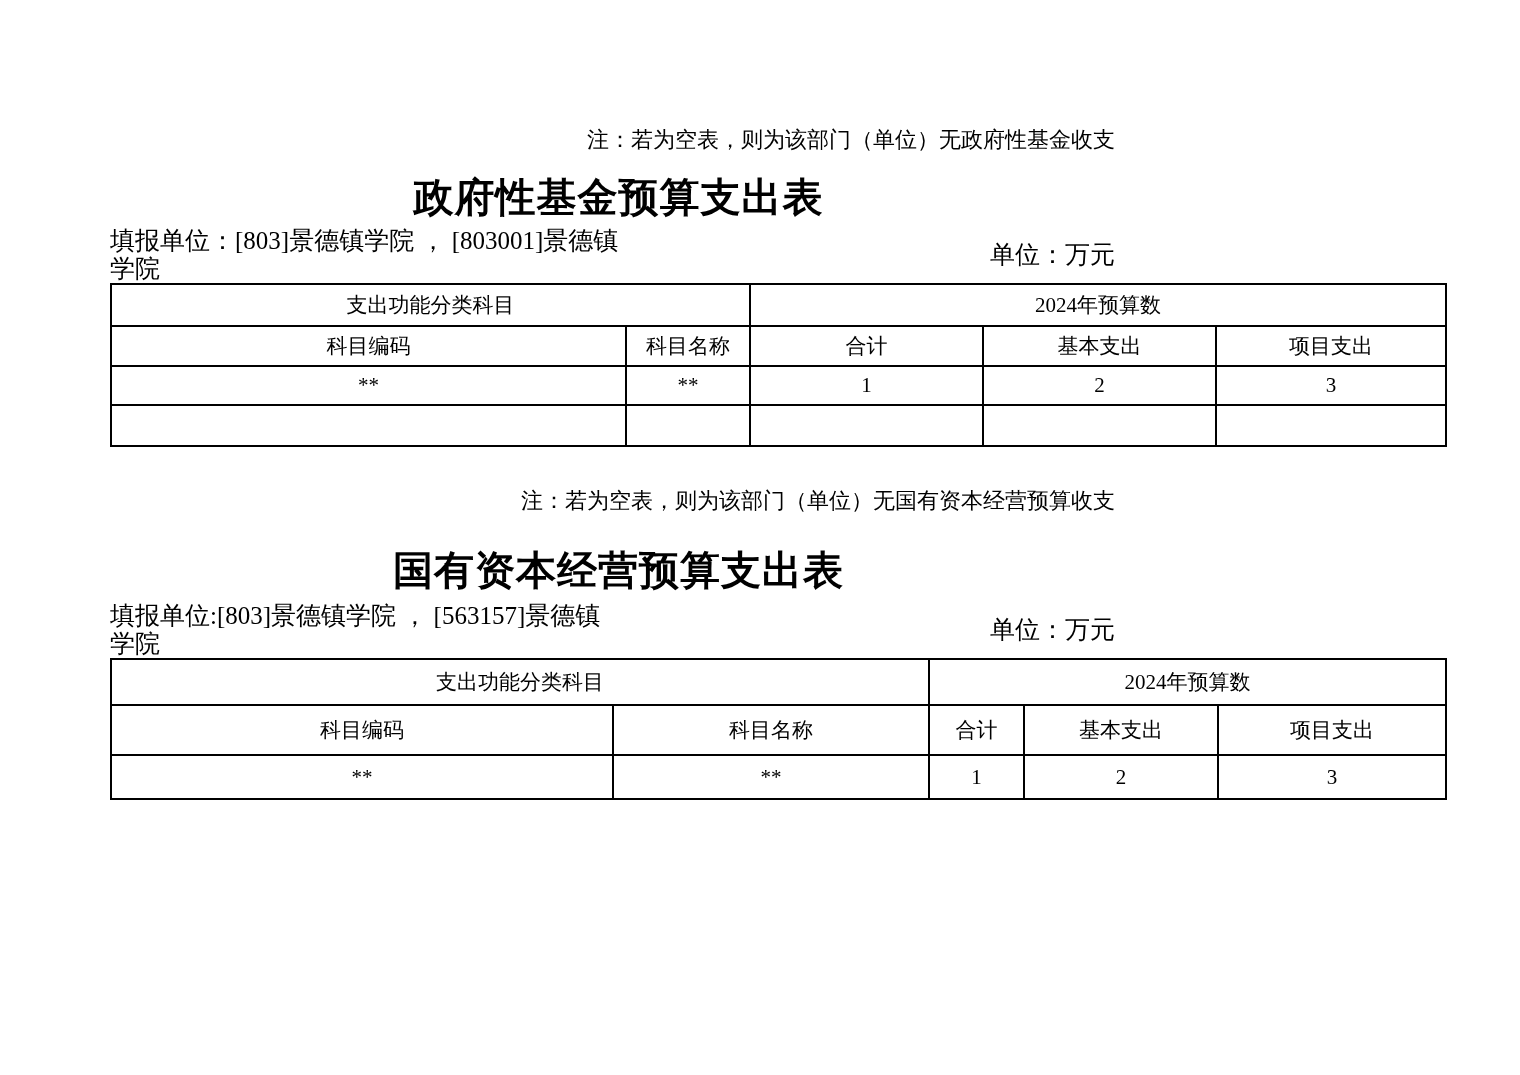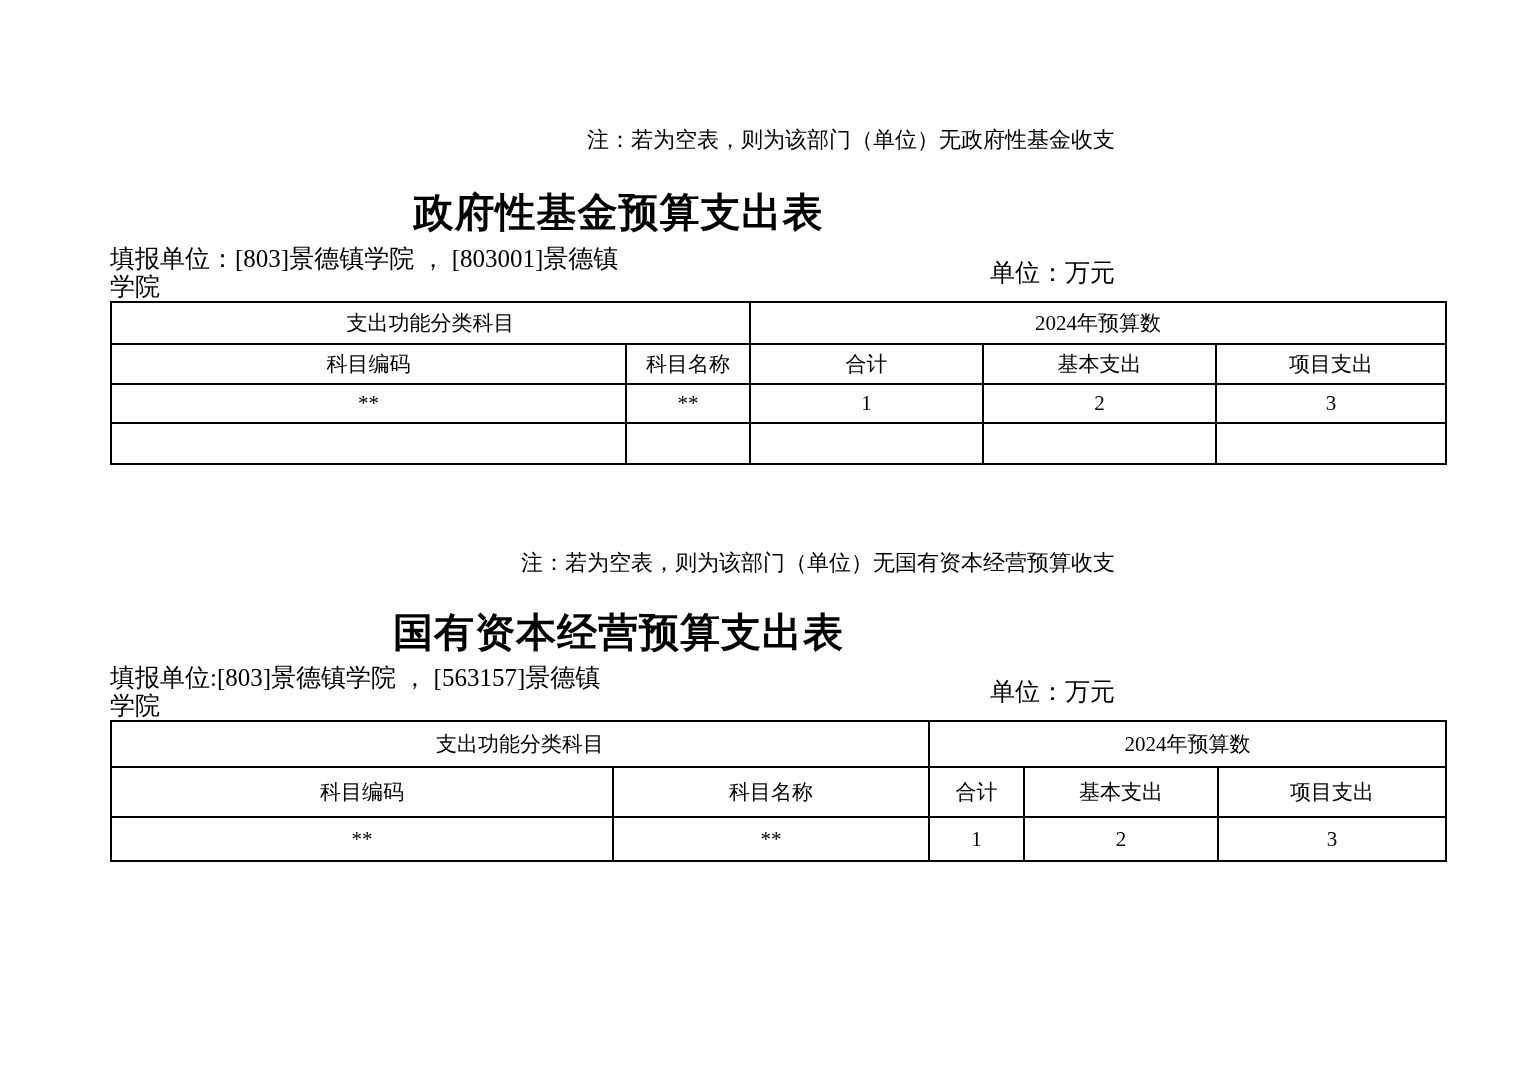--- a/index.html
+++ b/index.html
@@ -23,22 +23,22 @@
     padding-right: 12px;
     white-space: nowrap;
   }
   .title {
     text-align: center;
     font-size: 40px;
     line-height: 46px;
     font-weight: bold;
     letter-spacing: 1px;
   }
-  .s0 .title { margin-top: 42px; font-family: Liberation Mono, monospace; }
-  .s1 .note  { margin-top: 86px; }
+  .s0 .title { margin-top: 24px; }
+  .s1 .note  { margin-top: 42px; }
   .s1 .title { margin-top: 36px; }
   .meta {
     display: flex;
     justify-content: space-between;
     align-items: center;
     font-size: 25px;
     line-height: 28px;
     margin-top: 6px;
   }
   .s1 .meta { margin-top: 8px; }

